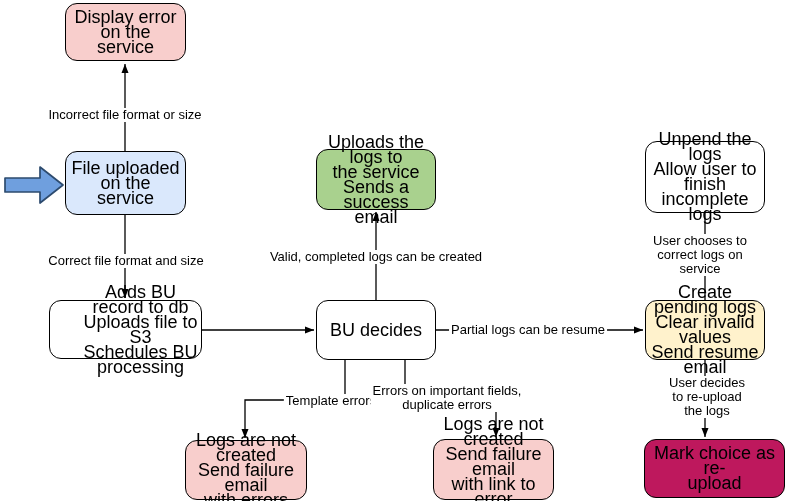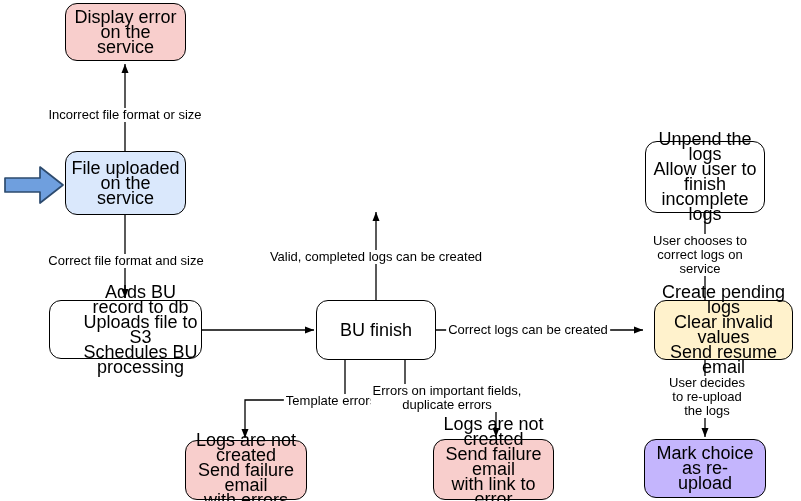--- a/index.html
+++ b/index.html
@@ -55,23 +55,29 @@
     <span>File uploaded on the
 service</span>
   </div>
 
   <div class="node" style="left: 49px; top: 300px; width: 153px; height: 59px; background: rgb(255, 255, 255); padding-left: 32px;">
     <span>Adds BU record to db
 Uploads file to S3
 Schedules BU processing</span>
   </div>
 
+  <div class="node" style="left: 316px; top: 149px; width: 120px; height: 61px; background: rgb(169, 209, 142);">
+    <span>Uploads the logs to
+the service
+Sends a success
+email</span>
+  </div>
 
   <div class="node" style="left: 316px; top: 300px; width: 120px; height: 60px; background: rgb(255, 255, 255);">
-    <span>BU finish</span>
+    <span>BU decides</span>
   </div>
 
   <div class="node" style="left: 185px; top: 440px; width: 122px; height: 60px; background: rgb(248, 206, 204);">
     <span>Logs are not created
 Send failure email
 with errors</span>
   </div>
 
   <div class="node" style="left: 433px; top: 439px; width: 121px; height: 61px; background: rgb(248, 206, 204);">
     <span>Logs are not created
@@ -79,34 +85,34 @@
 with link to error
 summary</span>
   </div>
 
   <div class="node" style="left: 645px; top: 141px; width: 120px; height: 72px; background: rgb(255, 255, 255);">
     <span>Unpend the logs
 Allow user to finish
 incomplete logs</span>
   </div>
 
-  <div class="node" style="left: 645px; top: 300px; width: 139px; height: 60px; background: rgb(255, 242, 204); margin-left: 9px;">
+  <div class="node" style="left: 645px; top: 300px; width: 120px; height: 60px; background: rgb(255, 242, 204);">
     <span>Create pending logs
 Clear invalid values
 Send resume email</span>
   </div>
 
-  <div class="node" style="left: 644px; top: 439px; width: 122px; height: 59px; background: #c4b5fd;">
+  <div class="node" style="left: 644px; top: 439px; width: 141px; height: 59px; background: #be185d;">
     <span>Mark choice as re-
 upload</span>
   </div>
 
   <div class="edge-label" style="left:125px;top:115px">Incorrect file format or size</div>
   <div class="edge-label" style="left:126px;top:261px">Correct file format and size</div>
   <div class="edge-label" style="left:376px;top:257px">Valid, completed logs can be created</div>
-  <div class="edge-label" style="left:528px;top:330px">Correct logs can be created</div>
+  <div class="edge-label" style="left:528px;top:330px">Partial logs can be resume</div>
   <div class="edge-label" style="left:331px;top:401px">Template errors</div>
   <div class="edge-label" style="left:447px;top:398px">Errors on important fields,
 duplicate errors</div>
   <div class="edge-label" style="left:700px;top:255px">User chooses to correct logs on service</div>
   <div class="edge-label" style="left:707px;top:397px">User decides to re-upload the logs</div>
 
 </div>
 
 </body></html>

